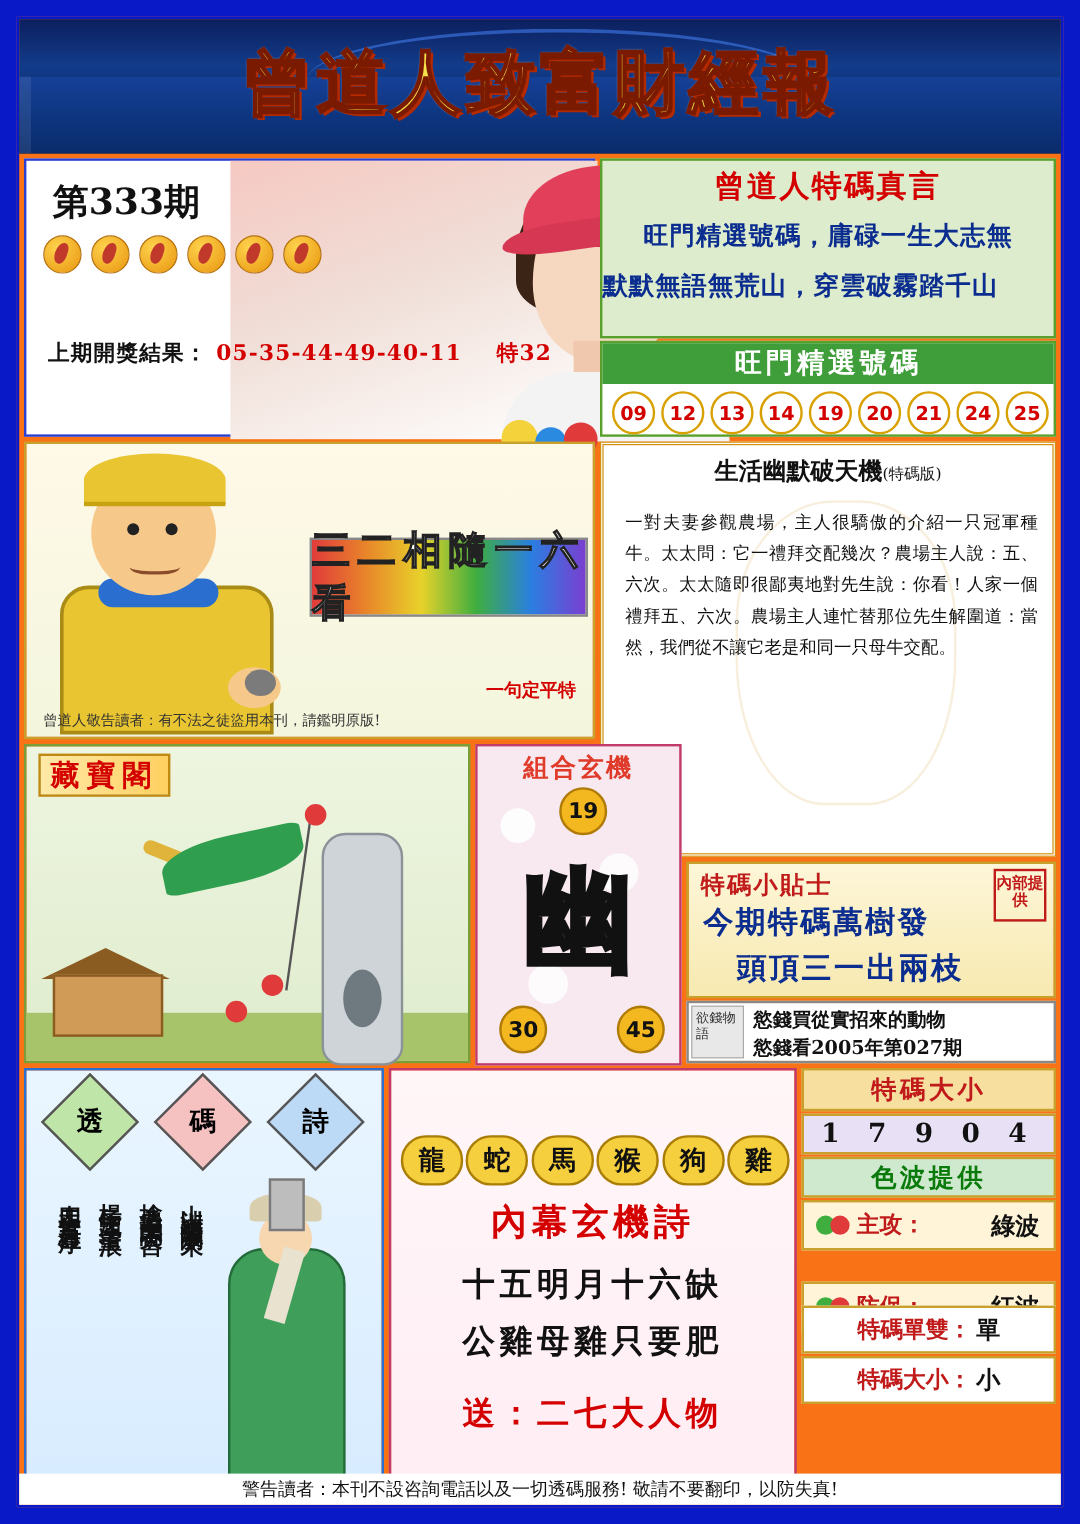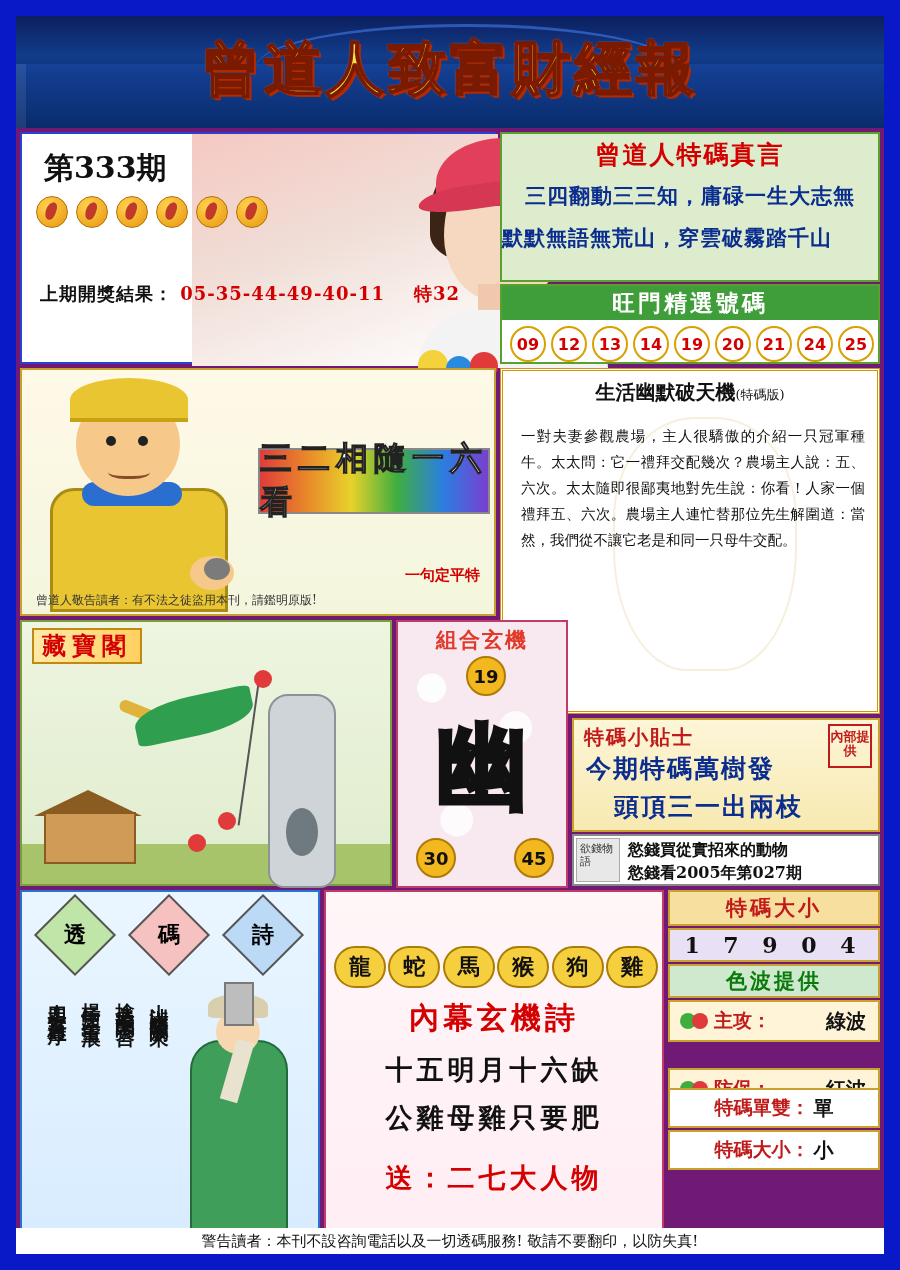--- a/index.html
+++ b/index.html
@@ -9,21 +9,21 @@
     font-family:"DejaVu Sans","Liberation Sans",sans-serif;
     overflow:hidden;
   }
   .page{
     position:relative;width:900px;height:1270px;
     background:#0a19c8;
     box-sizing:border-box;
   }
   .inner{
     position:absolute;left:14px;top:14px;width:872px;height:1242px;
-    background:#701a75;
+    background:#f97316;
     border:2px solid #0a19c8;
     box-sizing:border-box;
   }
 
   
   .masthead{
     position:absolute;left:0;top:0;width:868px;height:112px;
     background:linear-gradient(180deg,#0c1f5e 0%,#123c8a 35%,#0d2a6b 65%,#091a47 100%);
     overflow:hidden;
   }
@@ -283,21 +283,21 @@
       <div class="res-line cn">
         <span class="lbl">上期開獎結果：</span>
         <span>05-35-44-49-40-11</span>
         &nbsp;&nbsp;
         <span>特32</span>
       </div>
     </div>
 
     <div class="box zhenyan">
       <div class="zhenyan-title cn">曾道人特碼真言</div>
-      <div class="zhenyan-l1 cn">三四翻動三三知，庸碌一生大志無</div>
+      <div class="zhenyan-l1 cn">旺門精選號碼，庸碌一生大志無</div>
       <div class="zhenyan-l2 cn">默默無語無荒山，穿雲破霧踏千山</div>
     </div>
 
     <div class="box wangmen">
       <div class="wangmen-title cn">旺門精選號碼</div>
       <div class="wm-balls">
         <div class="wm-ball">09</div>
         <div class="wm-ball">12</div>
         <div class="wm-ball">13</div>
         <div class="wm-ball">14</div>

